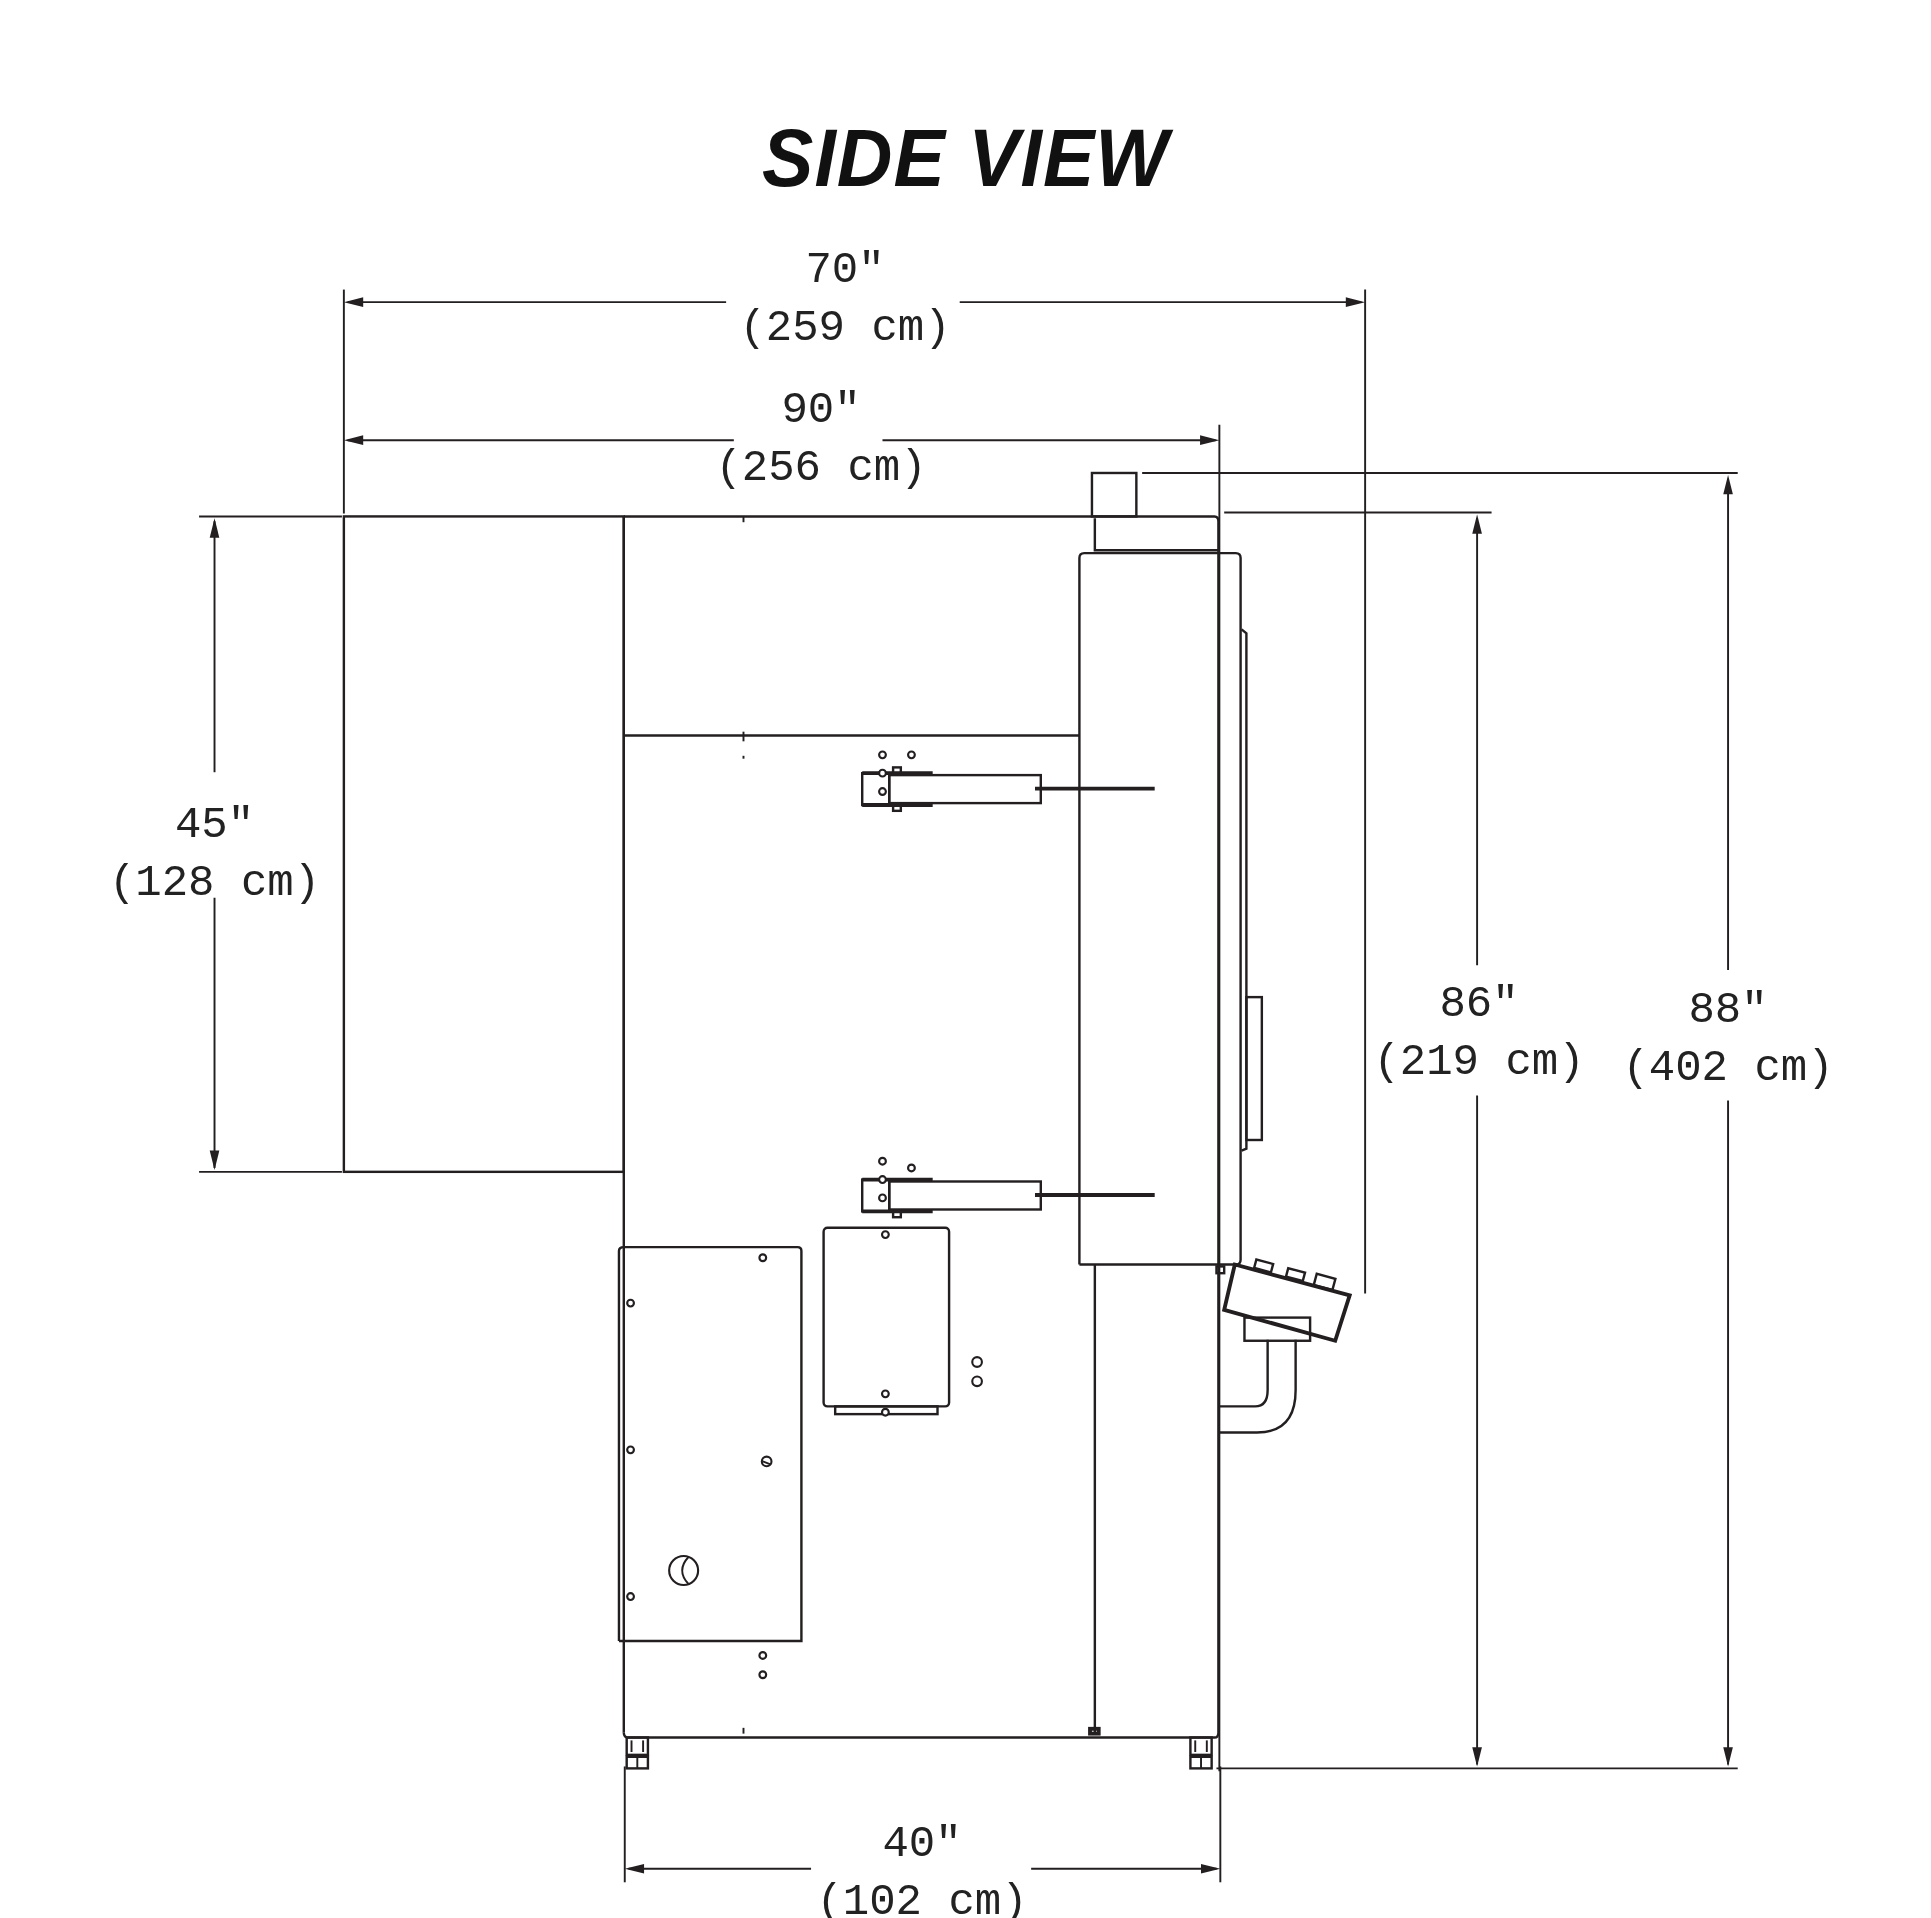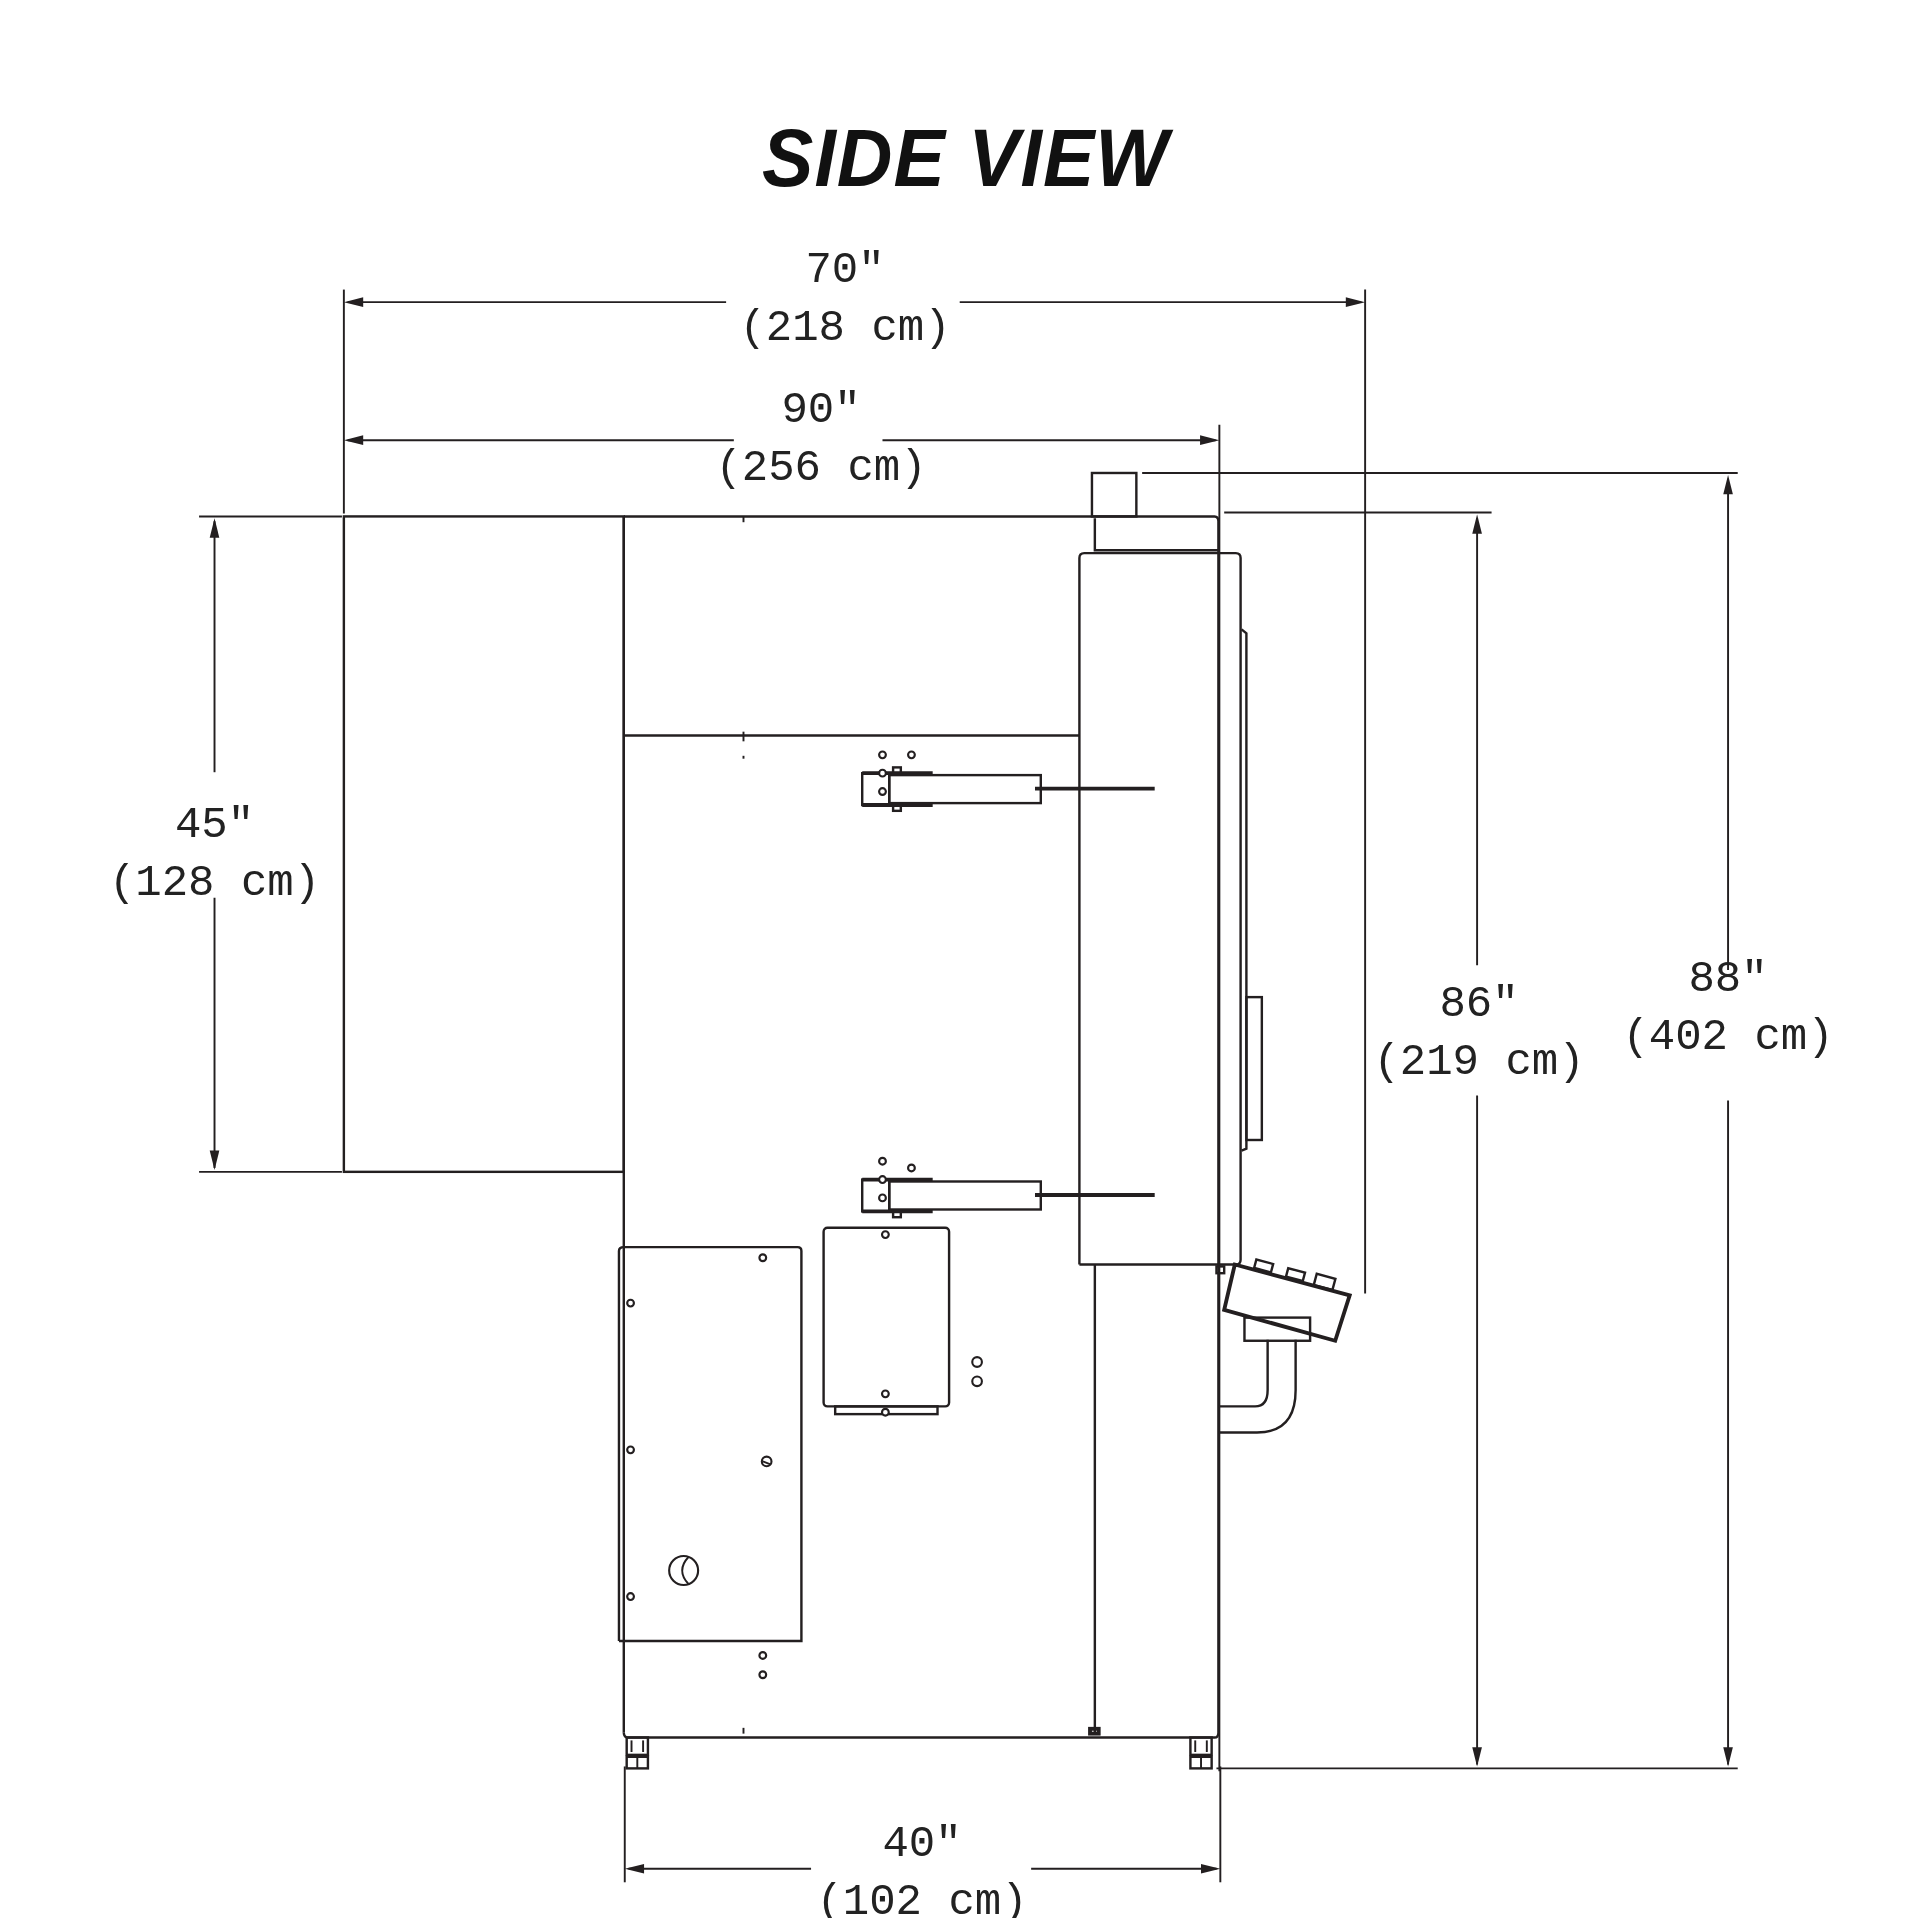--- a/index.html
+++ b/index.html
@@ -192,39 +192,39 @@
     <polygon class="thick" points="1279,1310 1398,1342 1383,1389 1268,1357"></polygon>
 
     <rect class="ln" x="1300" y="1307" width="18" height="9" transform="rotate(15 1309 1311)"></rect>
     <rect class="ln" x="1333" y="1316" width="18" height="9" transform="rotate(15 1342 1320)"></rect>
     <rect class="ln" x="1362" y="1322" width="20" height="12" transform="rotate(15 1372 1328)"></rect>
   </g>
 </svg>
 
 <div class="dim-label" style="left:734px; top:241px; width:222px;">
   <span>70″</span>
-  <span>(218 cm)</span>
+  <span>(259 cm)</span>
 </div>
 
 <div class="dim-label" style="left:710px; top:381px; width:222px;">
   <span>90″</span>
   <span>(256 cm)</span>
 </div>
 
 <div class="dim-label" style="left:101px; top:763px; width:227px;margin-top:33px;">
   <span>45″</span>
   <span>(128 cm)</span>
 </div>
 
 <div class="dim-label" style="left:1363px; top:975px; width:232px;">
   <span>86″</span>
   <span>(219 cm)</span>
 </div>
 
-<div class="dim-label" style="left:1612px; top:950px; width:232px;">
+<div class="dim-label" style="left:1612px; top:981px; width:232px;">
   <span>88″</span>
   <span>(402 cm)</span>
 </div>
 
 <div class="dim-label" style="left:811px; top:1815px; width:222px;">
   <span>40″</span>
   <span>(102 cm)</span>
 </div>
 
 

